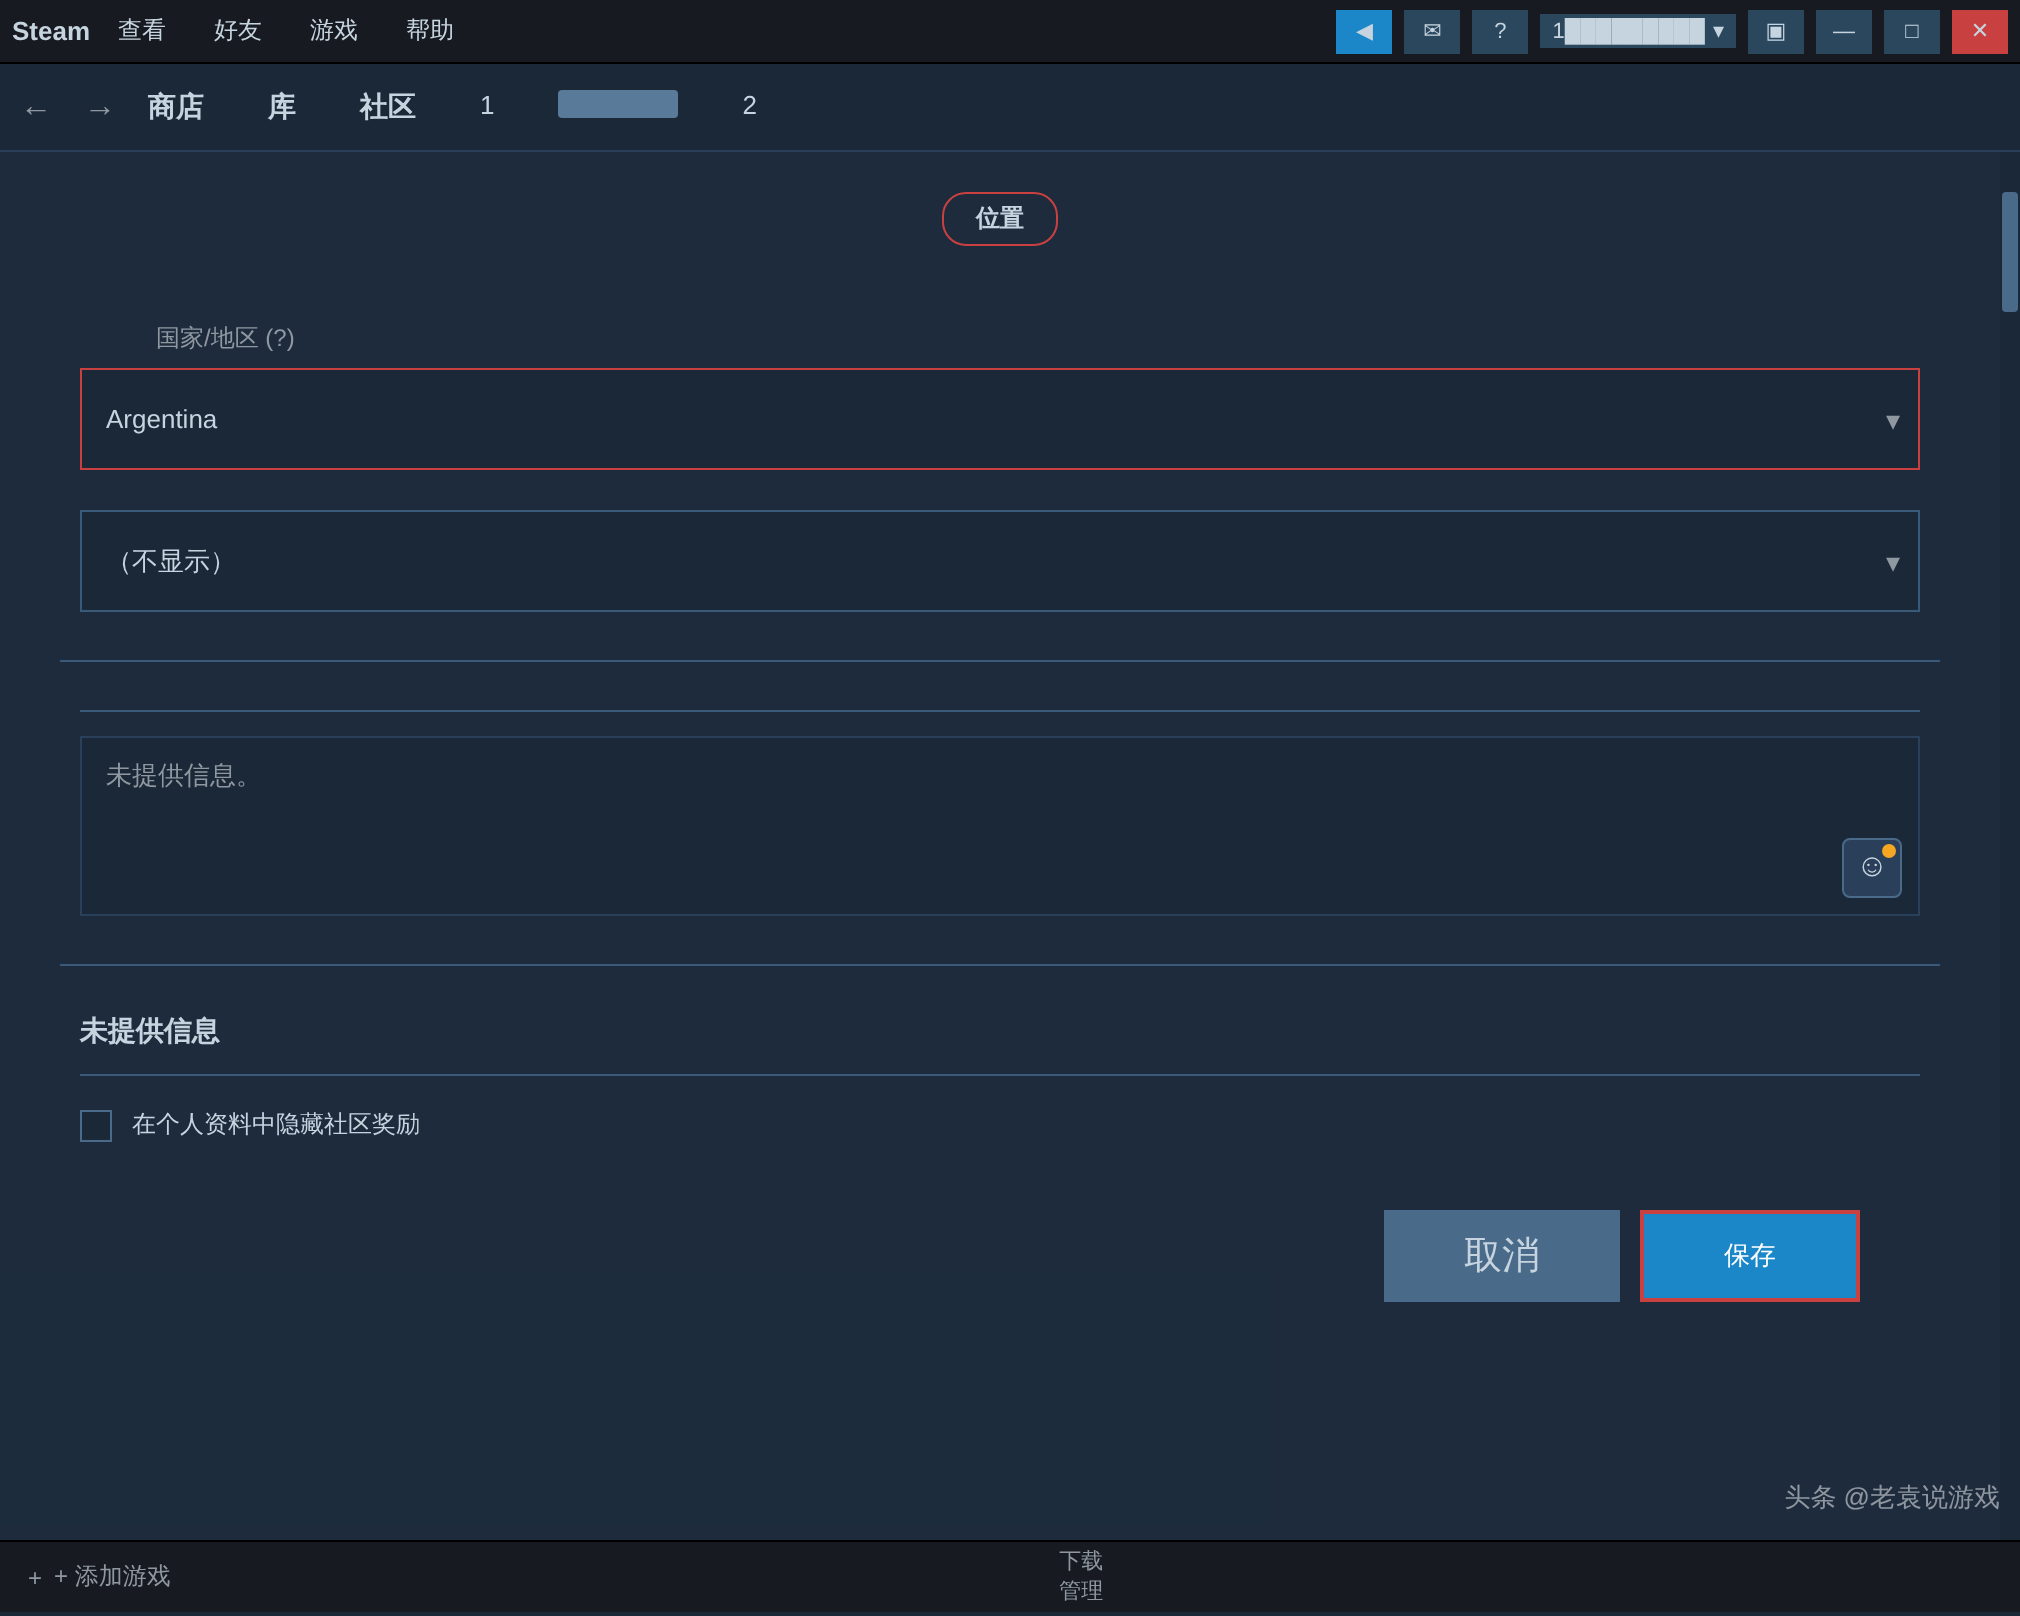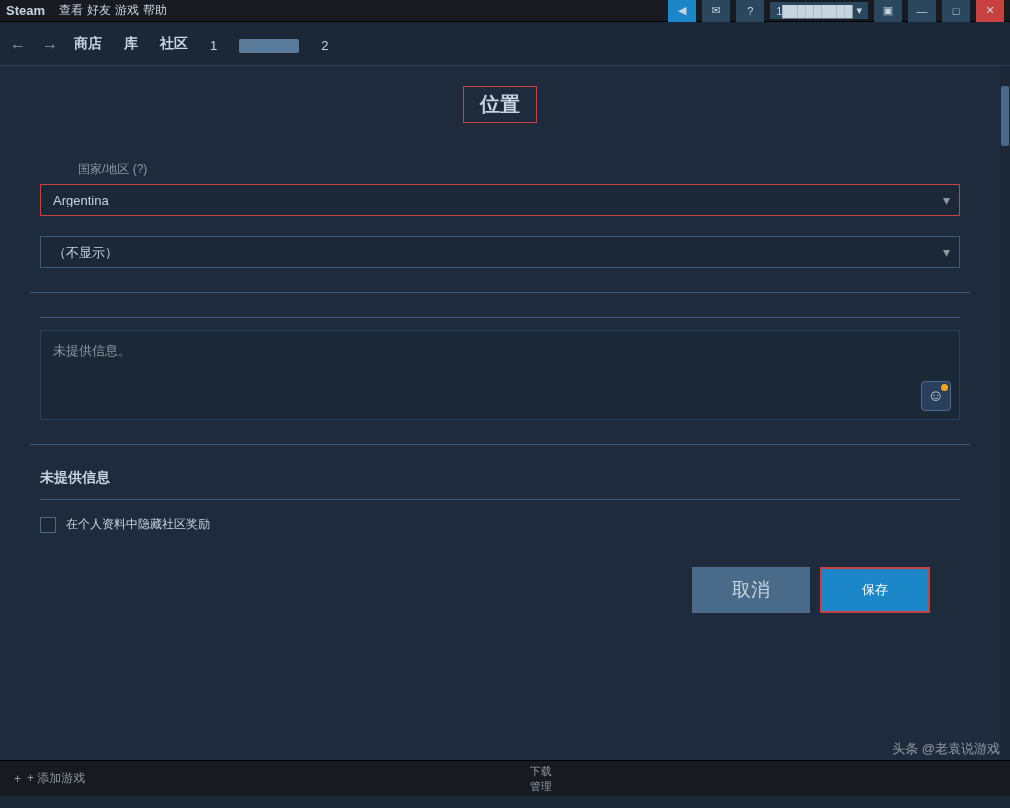--- a/index.html
+++ b/index.html
@@ -8,40 +8,40 @@
       background: #1b2838;
       width: 1010px;
       height: 808px;
       overflow: hidden;
       position: relative;
     }
 
     
     .title-bar {
       background: #171a21;
-      height: 22px;
+      height: 32px;
       display: flex;
       align-items: center;
       justify-content: space-between;
       padding: 0 6px;
       border-bottom: 1px solid #000;
     }
     .title-bar-left {
       display: flex;
       align-items: center;
       gap: 14px;
     }
     .title-bar-logo {
       color: #c6d4df;
       font-size: 13px;
       font-weight: bold;
     }
     .title-bar-menu {
       display: flex;
-      gap: 4px;
+      gap: 24px;
     }
     .title-bar-menu span {
       color: #c6d4df;
       font-size: 12px;
       cursor: pointer;
     }
     .title-bar-right {
       display: flex;
       align-items: center;
       gap: 6px;
@@ -86,22 +86,22 @@
       gap: 16px;
       border-bottom: 1px solid #2a3f5a;
     }
     .nav-arrow {
       color: #8f98a0;
       font-size: 16px;
       cursor: pointer;
     }
     .nav-links {
       display: flex;
-      gap: 22px;
-      align-items: flex-end;
+      gap: 32px;
+      align-items: flex-start;
     }
     .nav-link {
       color: #c6d4df;
       font-size: 14px;
       font-weight: bold;
       cursor: pointer;
     }
     .nav-username {
       color: #c6d4df;
       font-size: 13px;
@@ -153,28 +153,28 @@
       background: #4a6a8a;
       position: absolute;
       top: 20px;
       left: 1px;
       border-radius: 2px;
     }
 
     
     .section-title {
       color: #c6d4df;
-      font-size: 20px;
+      font-size: 12px;
       font-weight: bold;
       margin-bottom: 18px;
       padding-bottom: 8px;
       border-bottom: 1px solid #3a5a7a;
       display: inline-block;
       border: 1.5px solid #c94040;
-      border-radius: 0;
+      border-radius: 12px;
       padding: 4px 16px;
     }
 
     
     .form-group {
       margin-bottom: 20px;
       padding: 0 10px;
     }
     .form-label {
       color: #8f98a0;
@@ -187,21 +187,21 @@
       position: relative;
     }
     .select-wrapper select {
       width: 100%;
       background: #1b2838;
       color: #c6d4df;
       font-size: 13px;
       padding: 8px 12px;
       appearance: none;
       cursor: pointer;
-      height: 32px;
+      height: 51px;
       border: 1px solid #c94040;
       outline: none;
     }
     .select-wrapper.normal select {
       border: 1px solid #3a5a7a;
     }
     .select-chevron {
       position: absolute;
       right: 10px;
       top: 50%;

